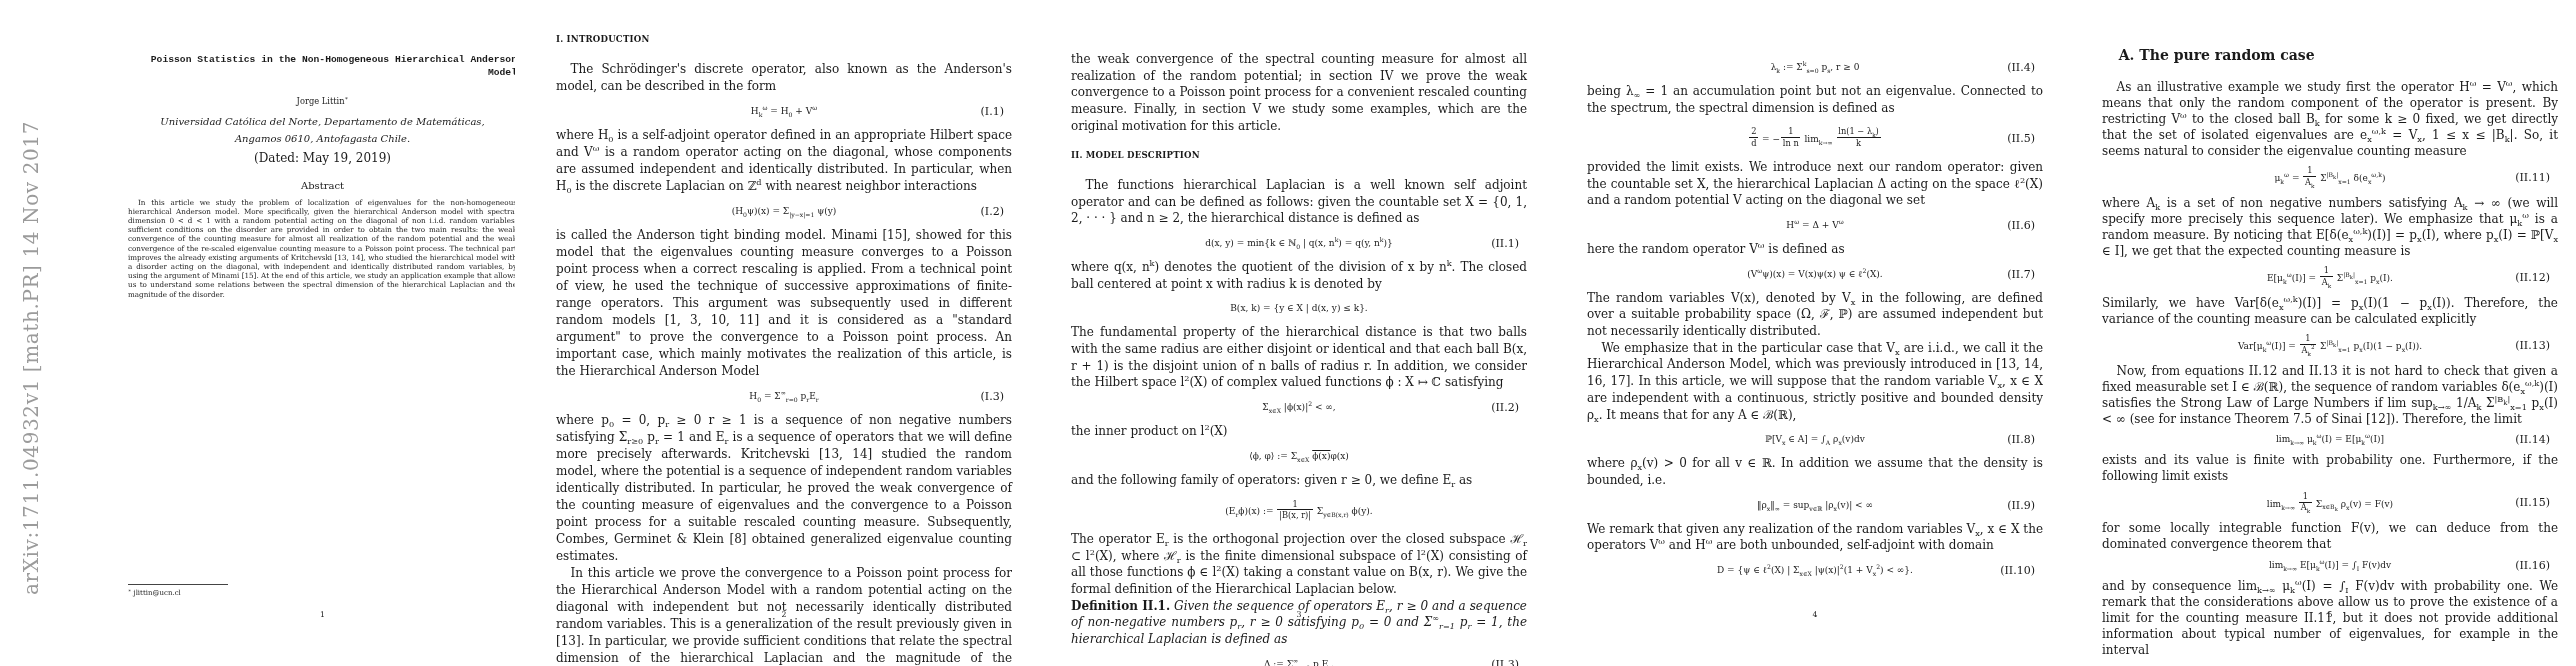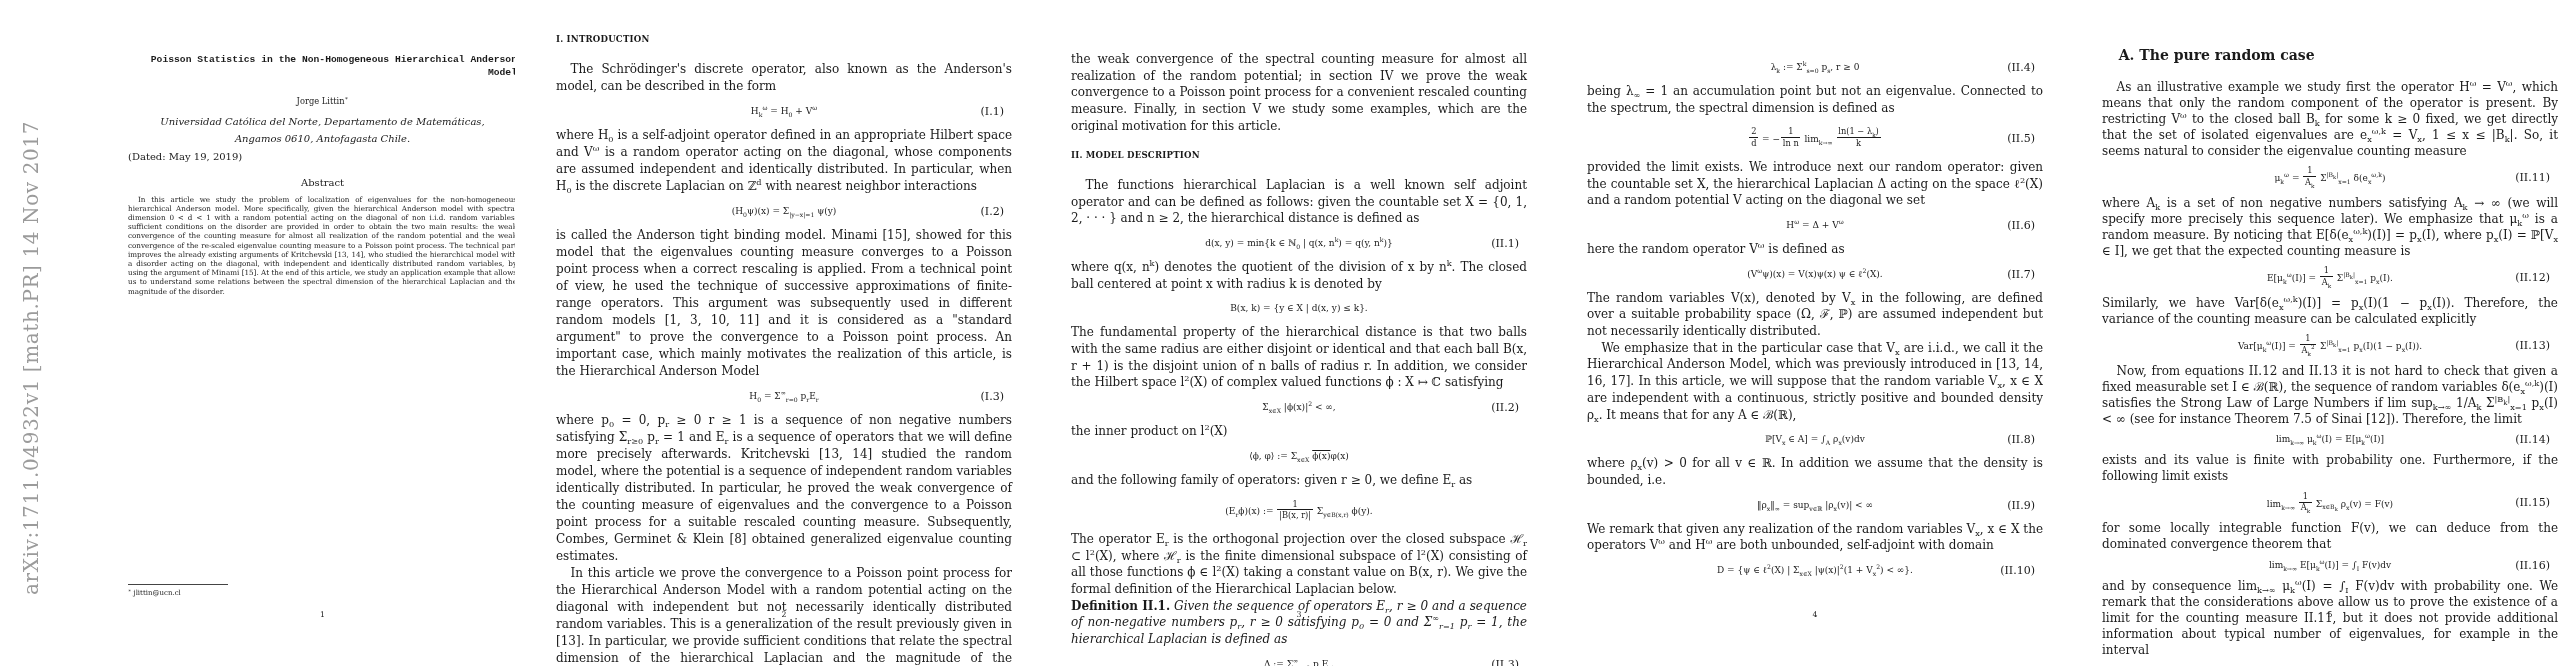--- a/index.html
+++ b/index.html
@@ -14,21 +14,21 @@
   #pg4 .col{left:41px;width:456px;top:51px;}
   #pg5 .col{left:41px;width:456px;top:47px;}
 
   .arxiv{position:absolute;left:19px;top:595px;transform:rotate(-90deg);
          transform-origin:0 0;font-size:20px;color:#9b9b9b;white-space:nowrap;
          letter-spacing:0.6px;font-family:"DejaVu Serif", serif;}
 
   .t-title{font-size:9.7px;font-weight:bold;text-align:right;line-height:13.3px;margin-top:6.7px;font-family:Liberation Mono, monospace;}
   .t-author{font-size:8.3px;text-align:center;margin-top:16.7px;}
   .t-affil{font-size:10px;font-style:italic;text-align:center;line-height:17px;margin-top:6.7px;}
-  .t-date{font-size:10px;text-align:left;margin-top:4.4px;}
+  .t-date{font-size:12px;text-align:center;margin-top:4.4px;}
   .t-abs-h{font-size:10px;text-align:center;margin:14.5px 0 6.7px;}
   .t-abs{font-size:7.2px;line-height:9.2px;text-align:justify;text-indent:10px;}
 
   .blk-p{margin:0;font-size:12px;line-height:17px;text-align:justify;}
   #pg3 .blk-p,#pg4 .blk-p{line-height:16.7px;}
   #pg5 .blk-p{line-height:16px;}
   .ind{text-indent:14.5px;}
   .def{font-style:italic;}
   .def b{font-style:normal;}
   .blk-h{font-weight:bold;font-size:8.6px;margin:15.6px 0 16.7px;letter-spacing:0.2px;}

